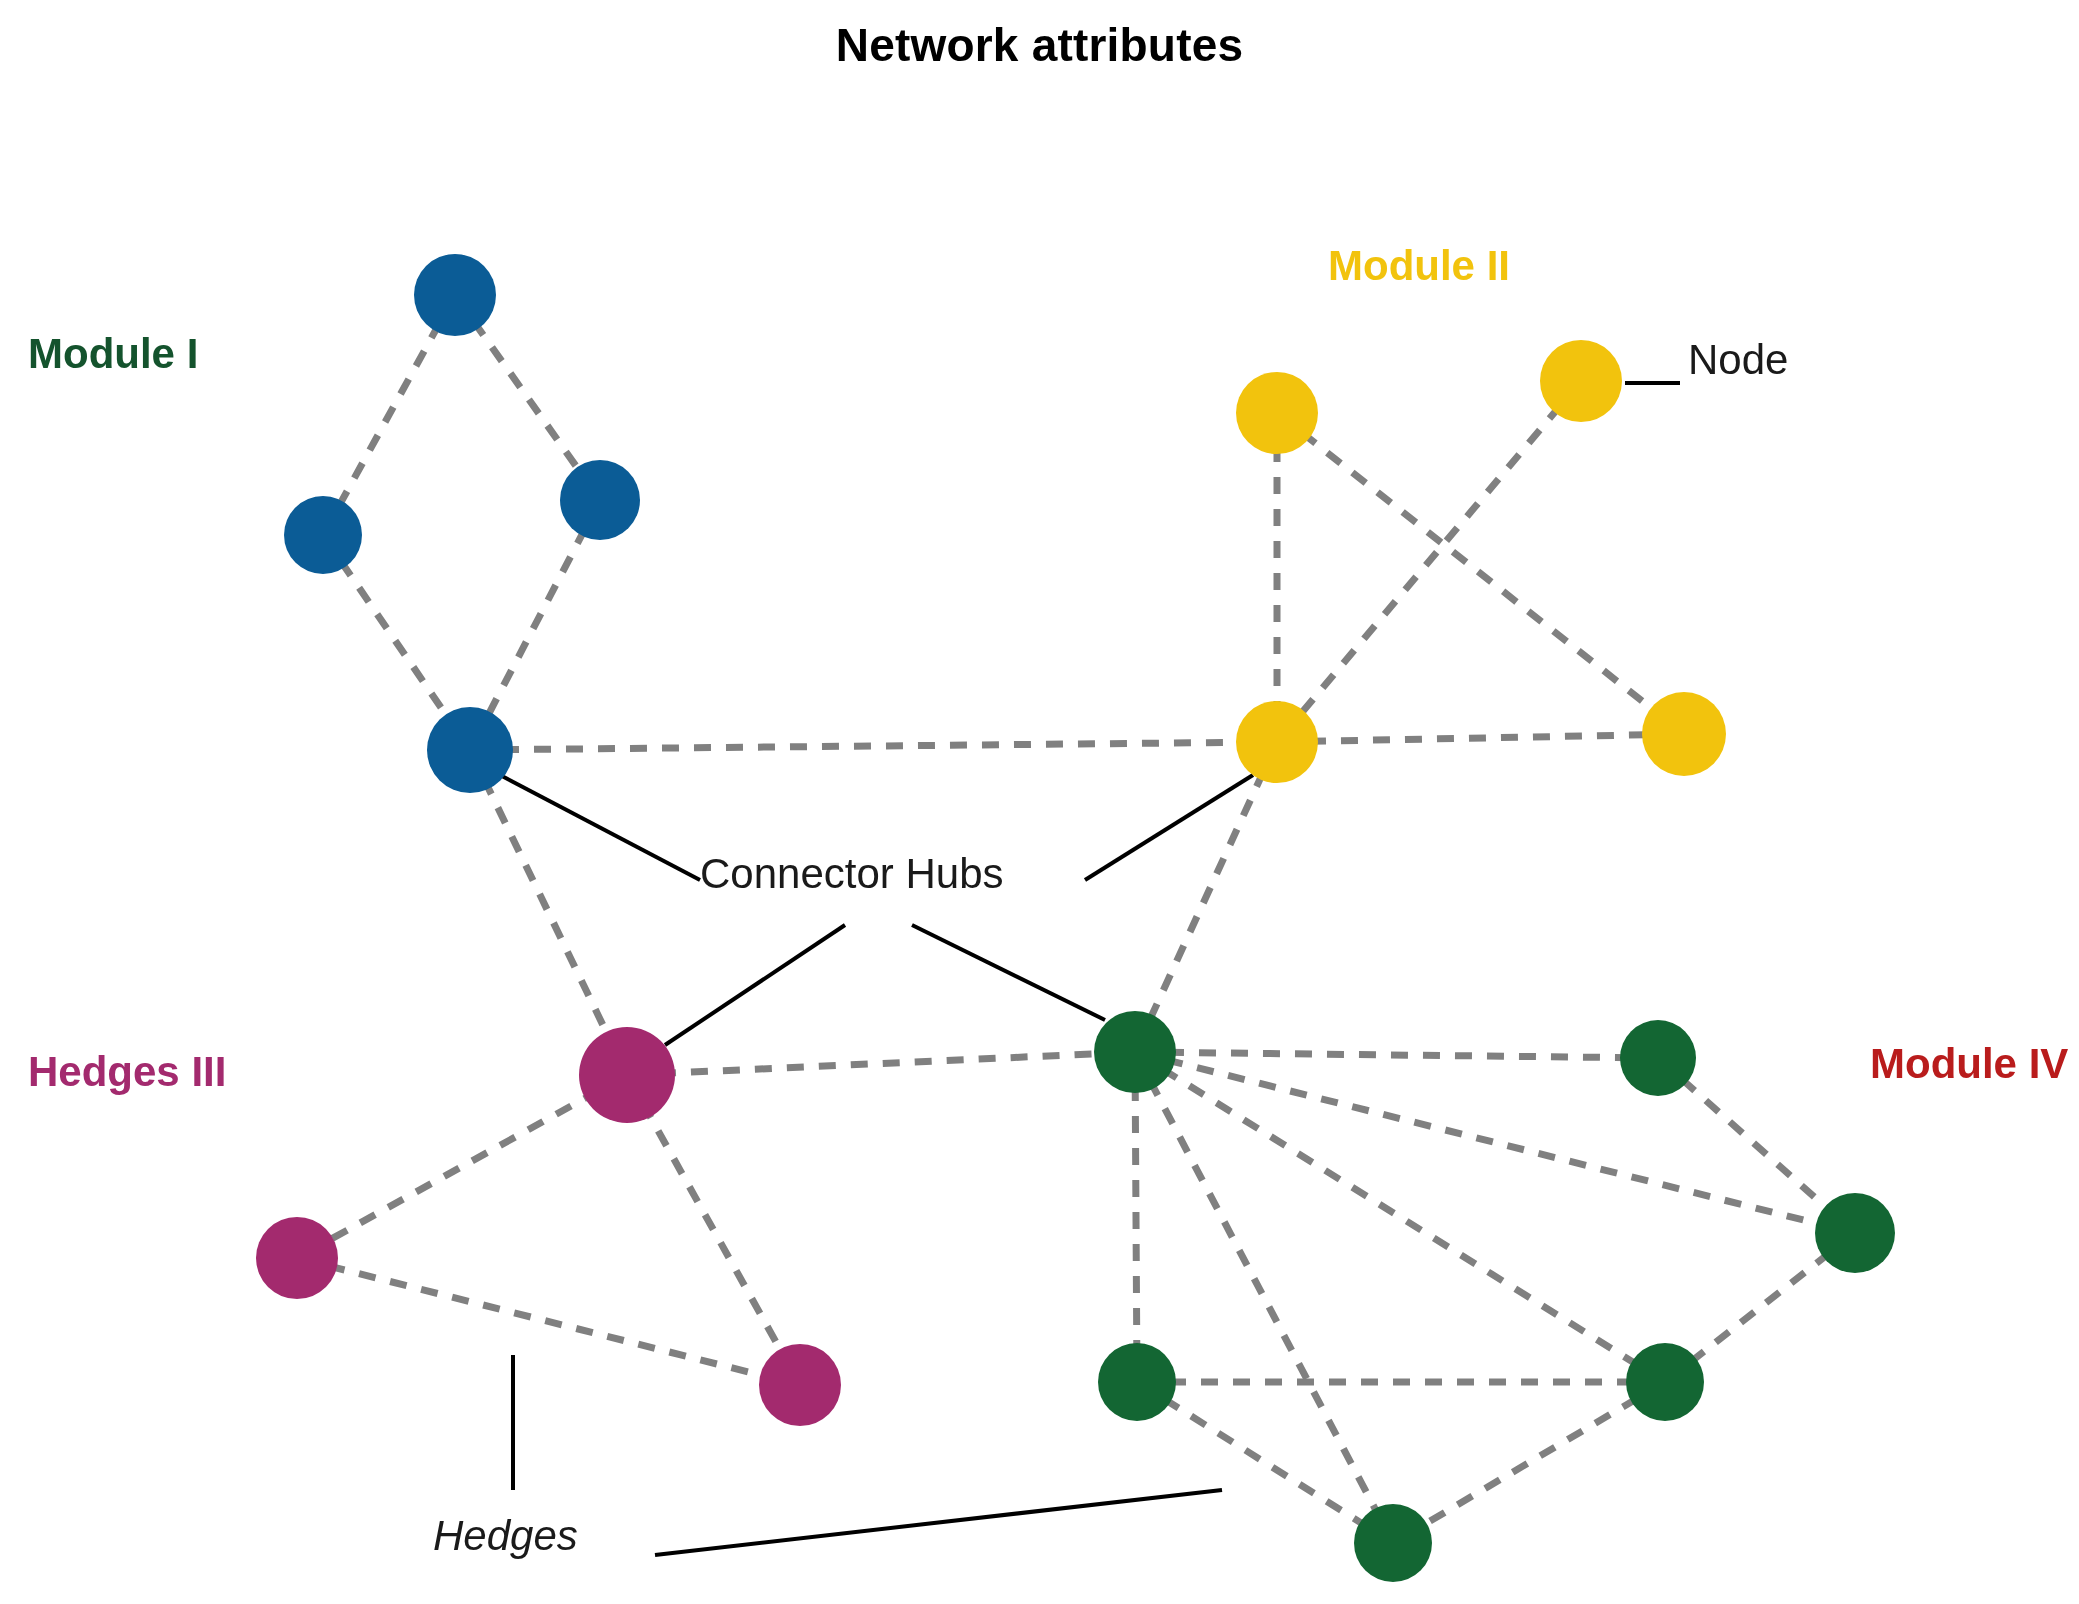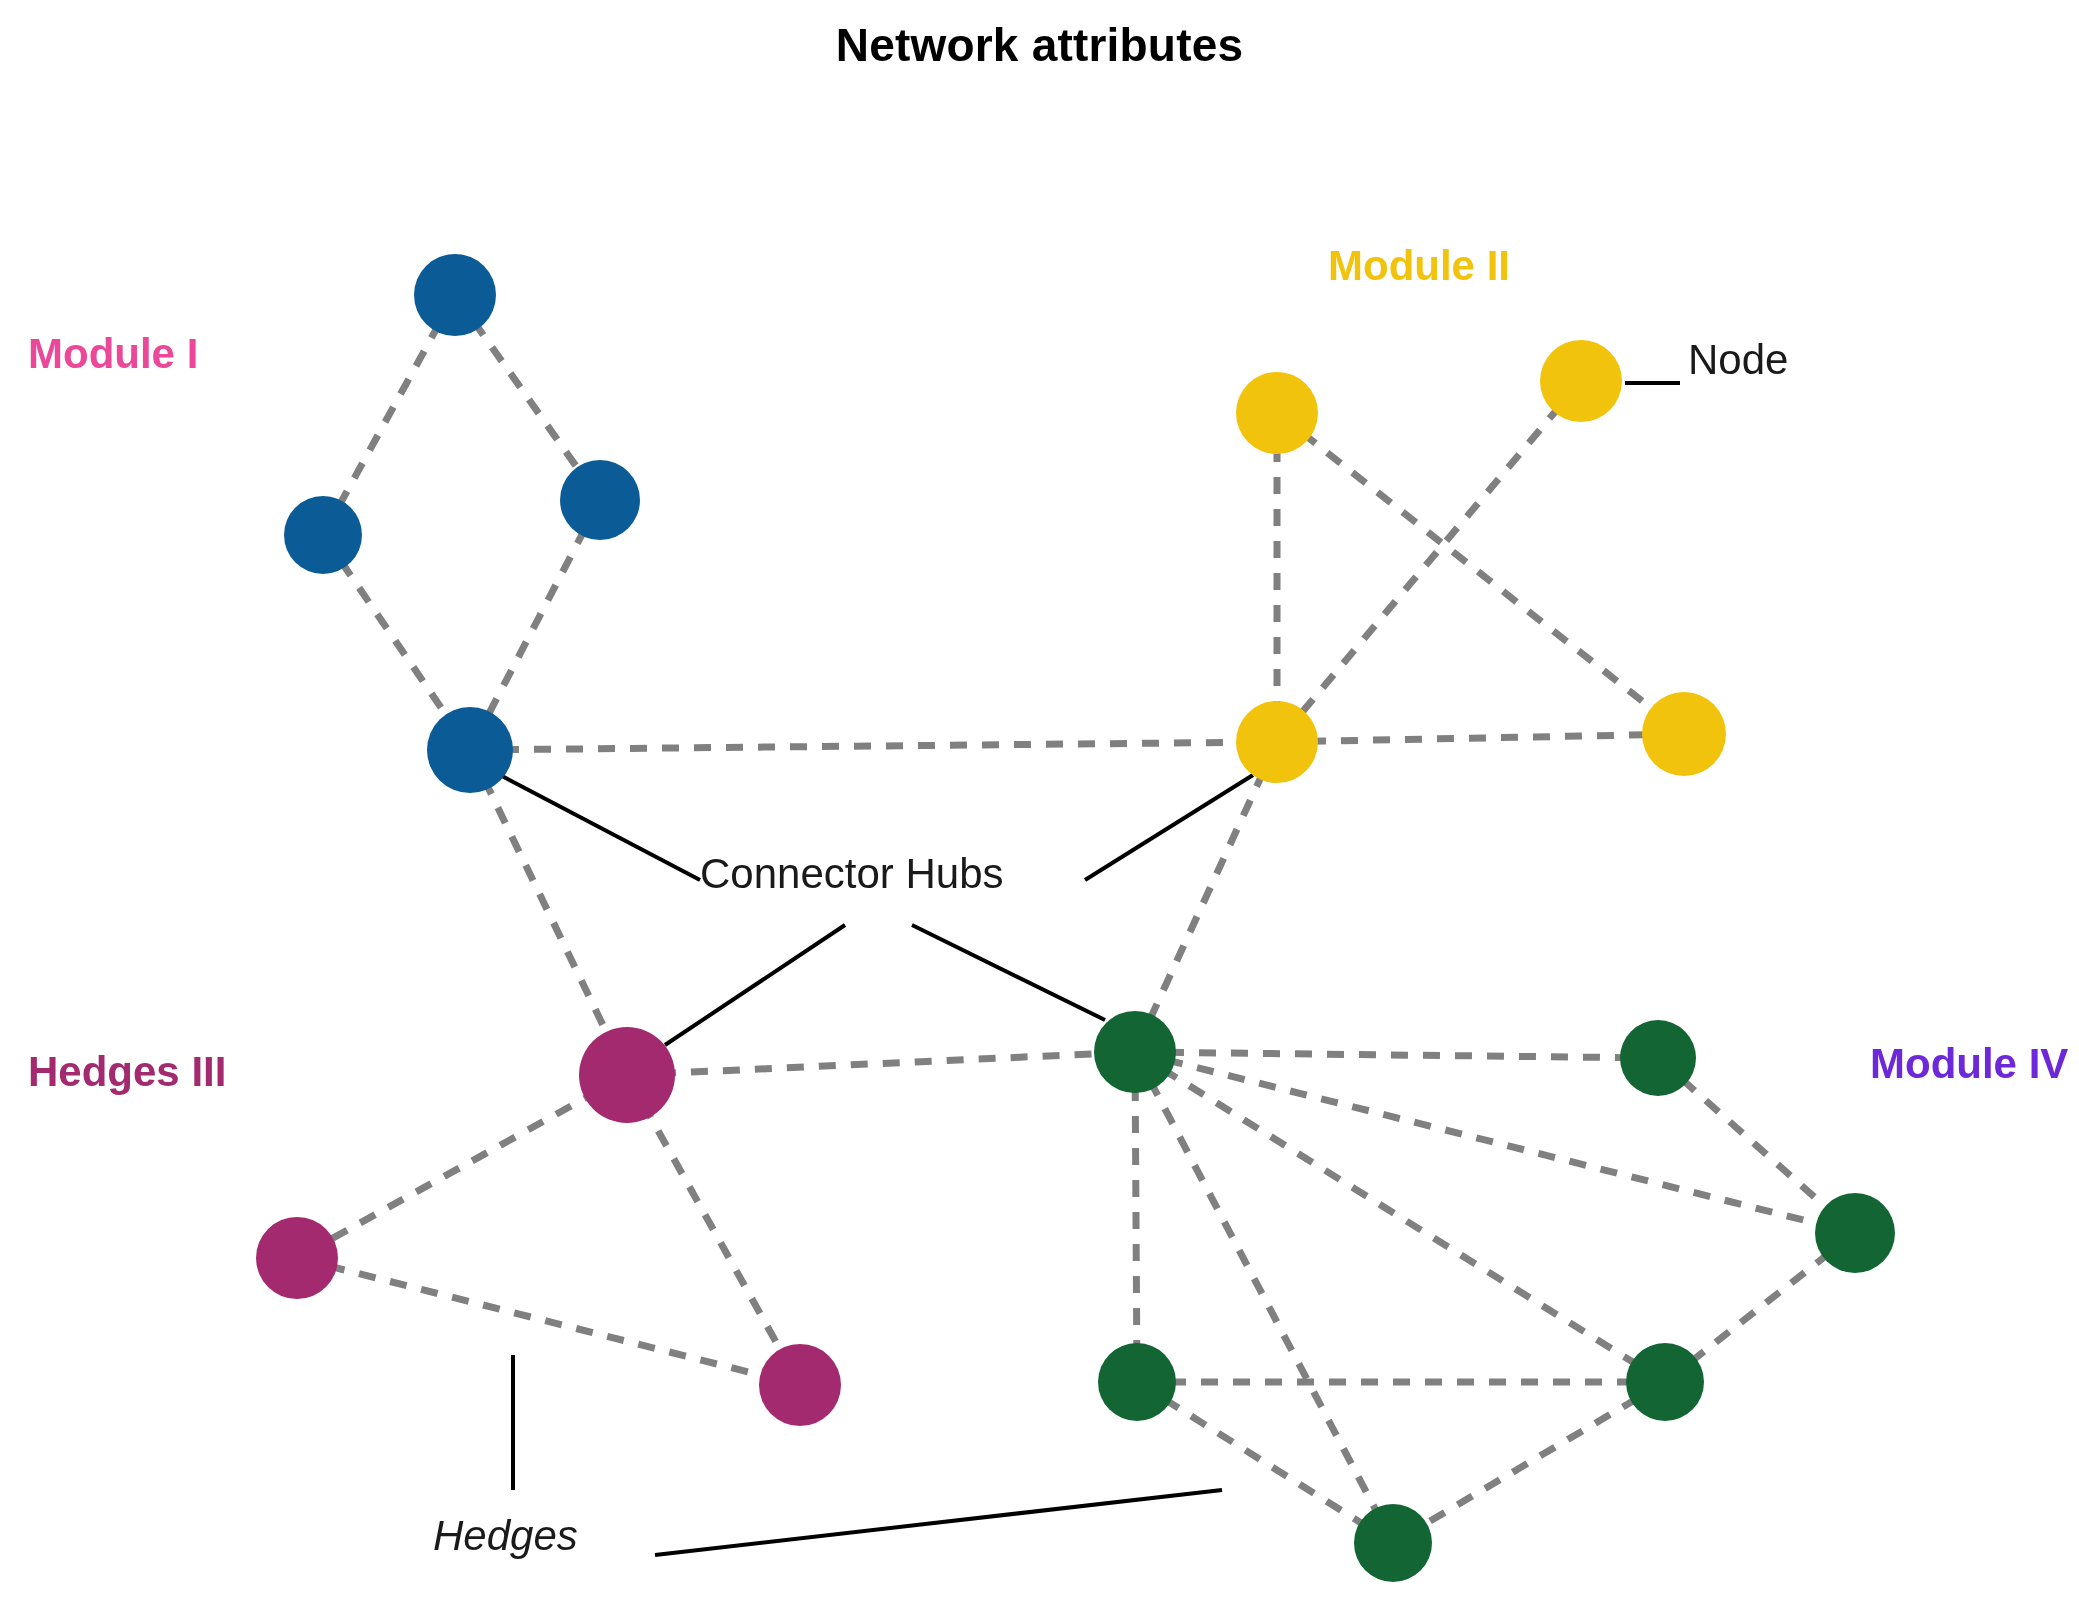--- a/index.html
+++ b/index.html
@@ -116,27 +116,27 @@
         <circle cx="800" cy="1385" r="41" fill="#A32A6E"></circle>
         <circle cx="1135" cy="1052" r="41" fill="#136633"></circle>
         <circle cx="1658" cy="1058" r="38" fill="#136633"></circle>
         <circle cx="1855" cy="1233" r="40" fill="#136633"></circle>
         <circle cx="1137" cy="1382" r="39" fill="#136633"></circle>
         <circle cx="1665" cy="1382" r="39" fill="#136633"></circle>
         <circle cx="1393" cy="1543" r="39" fill="#136633"></circle>
       </g>
   </svg>
 
-  <div class="mod-label" id="label-module-1" style="color: #ec4899;">Module I</div>
+  <div class="mod-label" id="label-module-1" style="color: #14532d;">Module I</div>
 
   <div class="mod-label" id="label-module-2" style="color: rgb(242, 195, 13);">Module II</div>
 
   <div class="mod-label" id="label-module-3" style="color: rgb(163, 42, 110);">Hedges III</div>
 
-  <div class="mod-label" id="label-module-4" style="color: #6d28d9;">Module IV</div>
+  <div class="mod-label" id="label-module-4" style="color: #b91c1c;">Module IV</div>
 
   <div class="callout-label" id="label-node">Node</div>
 
   <div class="callout-label" id="label-connector-hubs">Connector Hubs</div>
 
   <div class="callout-label" id="label-hedges">Hedges</div>
 
 </div>
 
 </body></html>

